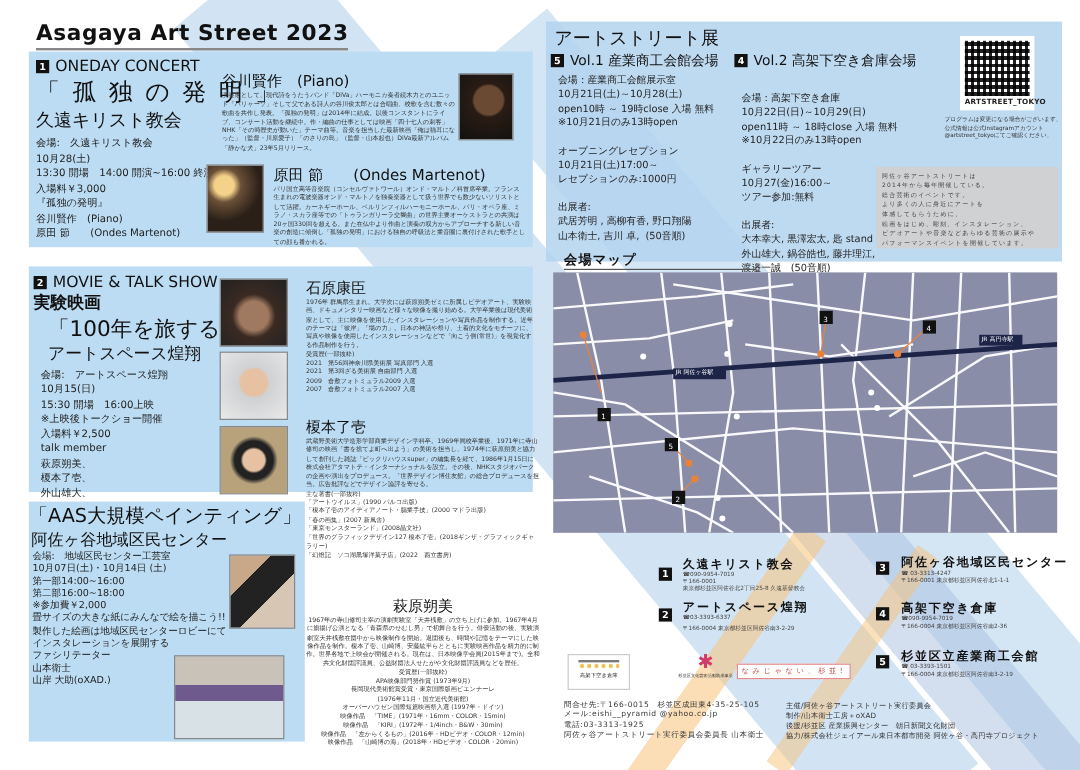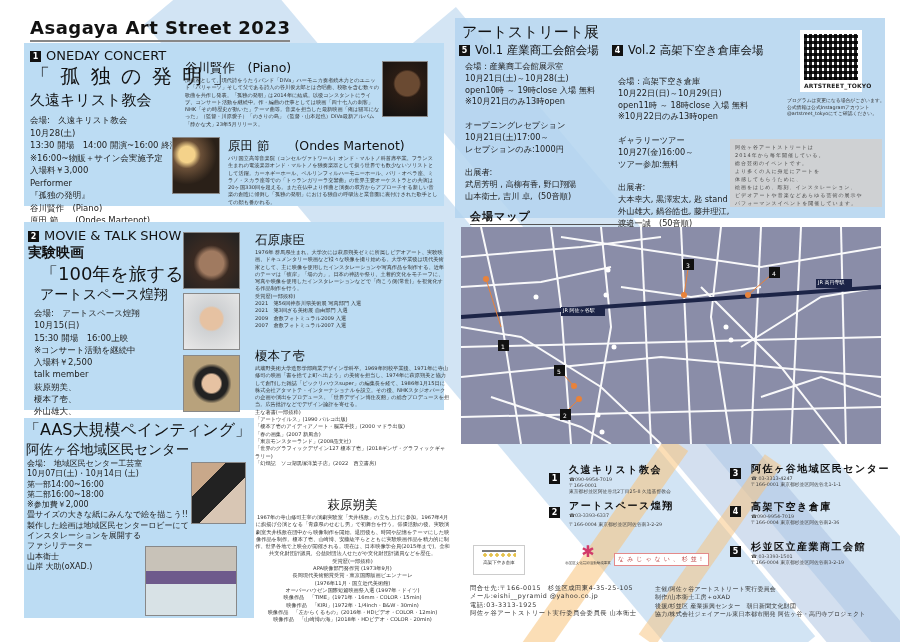--- a/index.html
+++ b/index.html
@@ -48,23 +48,21 @@
 
 <div class="panel" style="left:24px;top:43px;width:420px;height:163px;"></div>
 <div class="abs" style="left:30px;top:48px;">
   <div class="sec-head"><span class="num">1</span><span>ONEDAY CONCERT</span></div>
   <div class="big-title" style="margin-top:0;">「 孤 独 の 発 明 」</div>
   <div class="sub-title" style="margin-top:1px;">久遠キリスト教会</div>
   <div class="info" style="margin-top:4px;">
     <div>会場:　久遠キリスト教会</div>
     <div>10月28(土)</div>
     <div>13:30 開場　14:00 開演~16:00 終演</div>
-    <div>※16:00~物販＋サイン会実施予定</div>
     <div>入場料￥3,000</div>
-    <div>Performer</div>
     <div>『孤独の発明』</div>
     <div>谷川賢作　(Piano)</div>
     <div>原田 節　　(Ondes Martenot)</div>
   </div>
 </div>
 <div class="abs" style="left:185px;top:60px;width:195px;">
   <div class="bio-name">谷川賢作　(Piano)</div>
   <div class="bio-text">演奏家として、現代詩をうたうバンド「DiVa」ハーモニカ奏者続木力とのユニット「パリャーソ」そして父である詩人の谷川俊太郎とは合唱曲、校歌を含む数々の歌曲を共作し発表。「孤独の発明」は2014年に結成。以後コンスタントにライブ、コンサート活動を継続中。作・編曲の仕事としては映画「四十七人の刺客」NHK「その時歴史が動いた」テーマ曲等。音楽を担当した最新映画「俺は猫耳になった」（監督・川原愛子）「のさりの島」（監督・山本起也）DiVa最新アルバム「静かな犬」23年5月リリース。</div>
 </div>
 <div class="photo" style="left:382px;top:61px;width:46px;height:56px;background:radial-gradient(circle at 55% 40%,#6a4a32 0 12px,#2a1c14 14px,#111 40px);"></div>
@@ -77,21 +75,21 @@
 <div class="panel" style="left:24px;top:222px;width:420px;height:188px;"></div>
 <div class="abs" style="left:28px;top:228px;">
   <div class="sec-head"><span class="num">2</span><span>MOVIE &amp; TALK SHOW</span></div>
   <div class="sub-title" style="font-size:14px;margin-top:1px;font-weight:bold;">実験映画</div>
   <div class="big-title" style="margin-left:12px;font-size:18px;letter-spacing:0;">「100年を旅する」</div>
   <div class="sub-title" style="margin-left:12px;font-size:14px;">アートスペース煌翔</div>
   <div class="info" style="margin-left:6px;margin-top:3px;line-height:12.3px;">
     <div>会場:　アートスペース煌翔</div>
     <div>10月15(日)</div>
     <div>15:30 開場　16:00上映</div>
-    <div>※コンサート活動を継続中</div>
+    <div>※上映後トークショー開催</div>
     <div>入場料￥2,500</div>
     <div>talk member</div>
     <div>萩原朔美、</div>
     <div>榎本了壱、</div>
     <div>外山雄大、</div>
   </div>
 </div>
 <div class="photo" style="left:183px;top:232px;width:57px;height:57px;background:radial-gradient(circle at 50% 55%,#a07a60 0 12px,#3a2a22 18px,#222 40px);"></div>
 <div class="photo" style="left:183px;top:293px;width:57px;height:57px;background:radial-gradient(circle at 50% 45%,#e6c2a2 0 11px,#cfd1d3 13px,#e8e8e8 40px);"></div>
 <div class="photo" style="left:183px;top:355px;width:57px;height:57px;background:radial-gradient(circle at 50% 50%,#e6c2a2 0 9px,#222 11px 16px,#b8a27c 20px);"></div>

